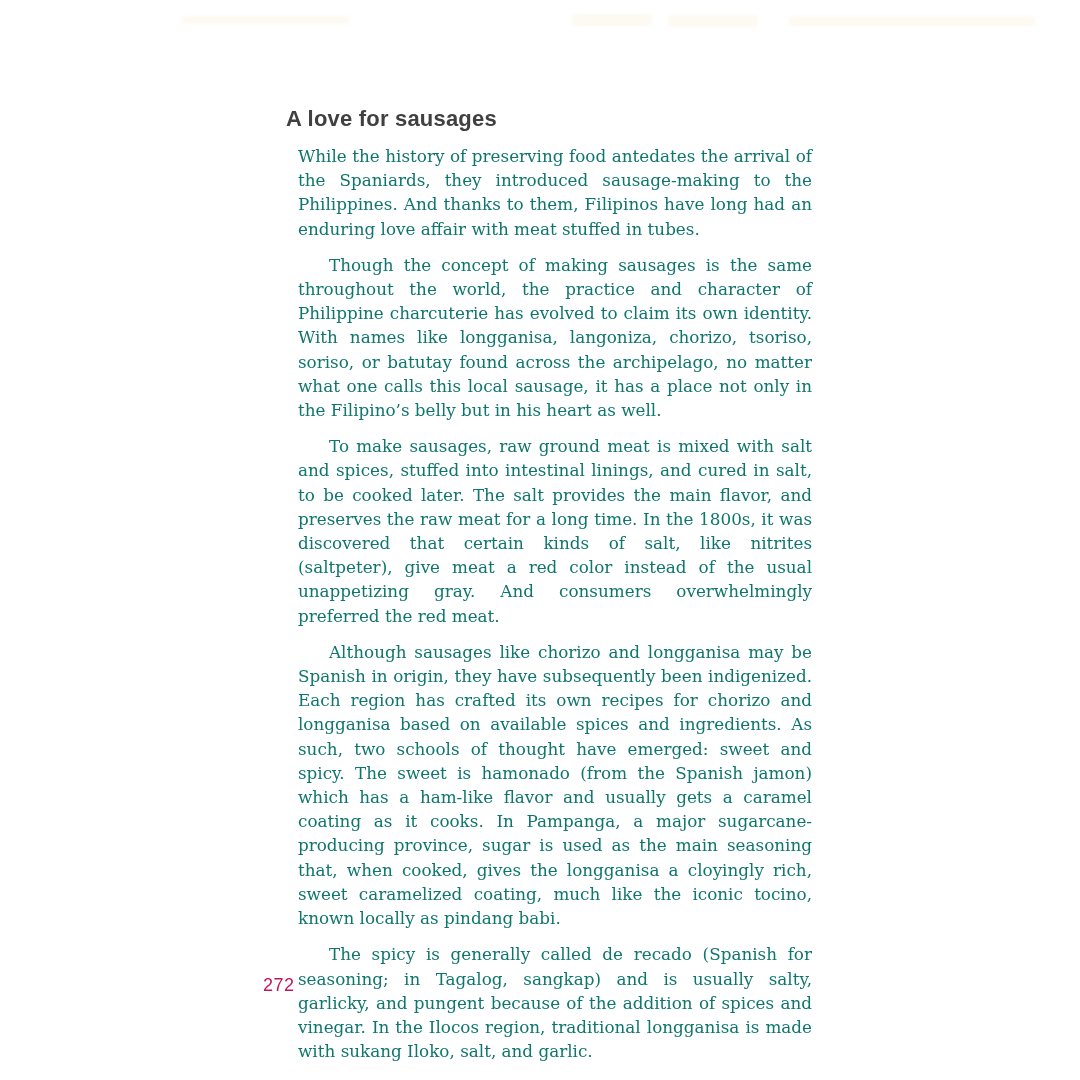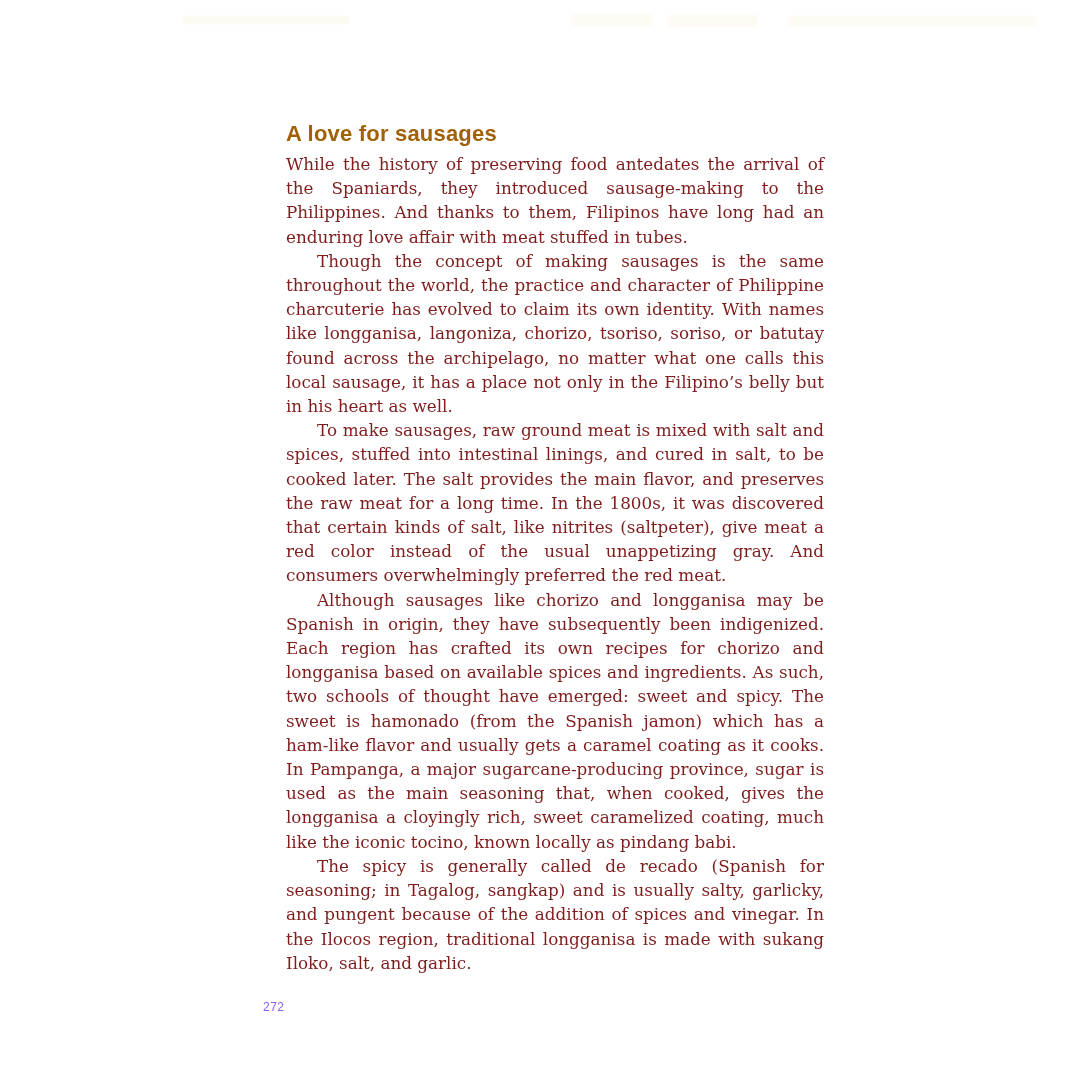--- a/index.html
+++ b/index.html
@@ -28,47 +28,47 @@
   .smudge.s3 { left: 668px; top: 15px; width: 90px;  height: 12px; }
   .smudge.s4 { left: 788px; top: 16px; width: 248px; height: 10px; }
 
   .article {
     position: absolute;
     left: 286px;
     top: 106px;
     width: 538px;
   }
   .article h1 {
-    margin: 15px 0 5px 0;
+    margin: 0 0 5px 0;
     font-family: "Liberation Sans", sans-serif;
     font-weight: 700;
     font-size: 22px;
     line-height: 26px;
     letter-spacing: 0.2px;
-    color: #a16207;
+    color: #404040;
   }
   .para {
-    margin: 0;
+    margin: 12px;
     font-family: "DejaVu Serif", serif;
     font-size: 16.8px;
     line-height: 24.2px;
-    color: #7f1d1d;
+    color: #0f766e;
     text-align: justify;
   }
   .para.indent { text-indent: 31px; }
   .it { }
 
   .page-number {
     position: absolute;
     left: 263px;
-    top: 1000px;
+    top: 975px;
     font-family: "Liberation Sans", sans-serif;
-    font-size: 12px;
+    font-size: 18px;
     letter-spacing: 0.5px;
-    color: #8b5cf6;
+    color: #be185d;
   }
 </style>
 </head>
 <body>
 
 <div class="canvas">
   <div class="smudge s1"></div>
   <div class="smudge s2"></div>
   <div class="smudge s3"></div>
   <div class="smudge s4"></div>

